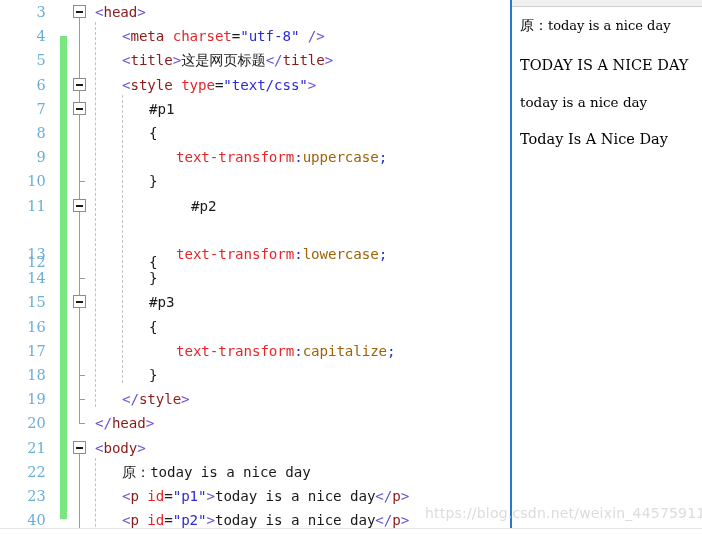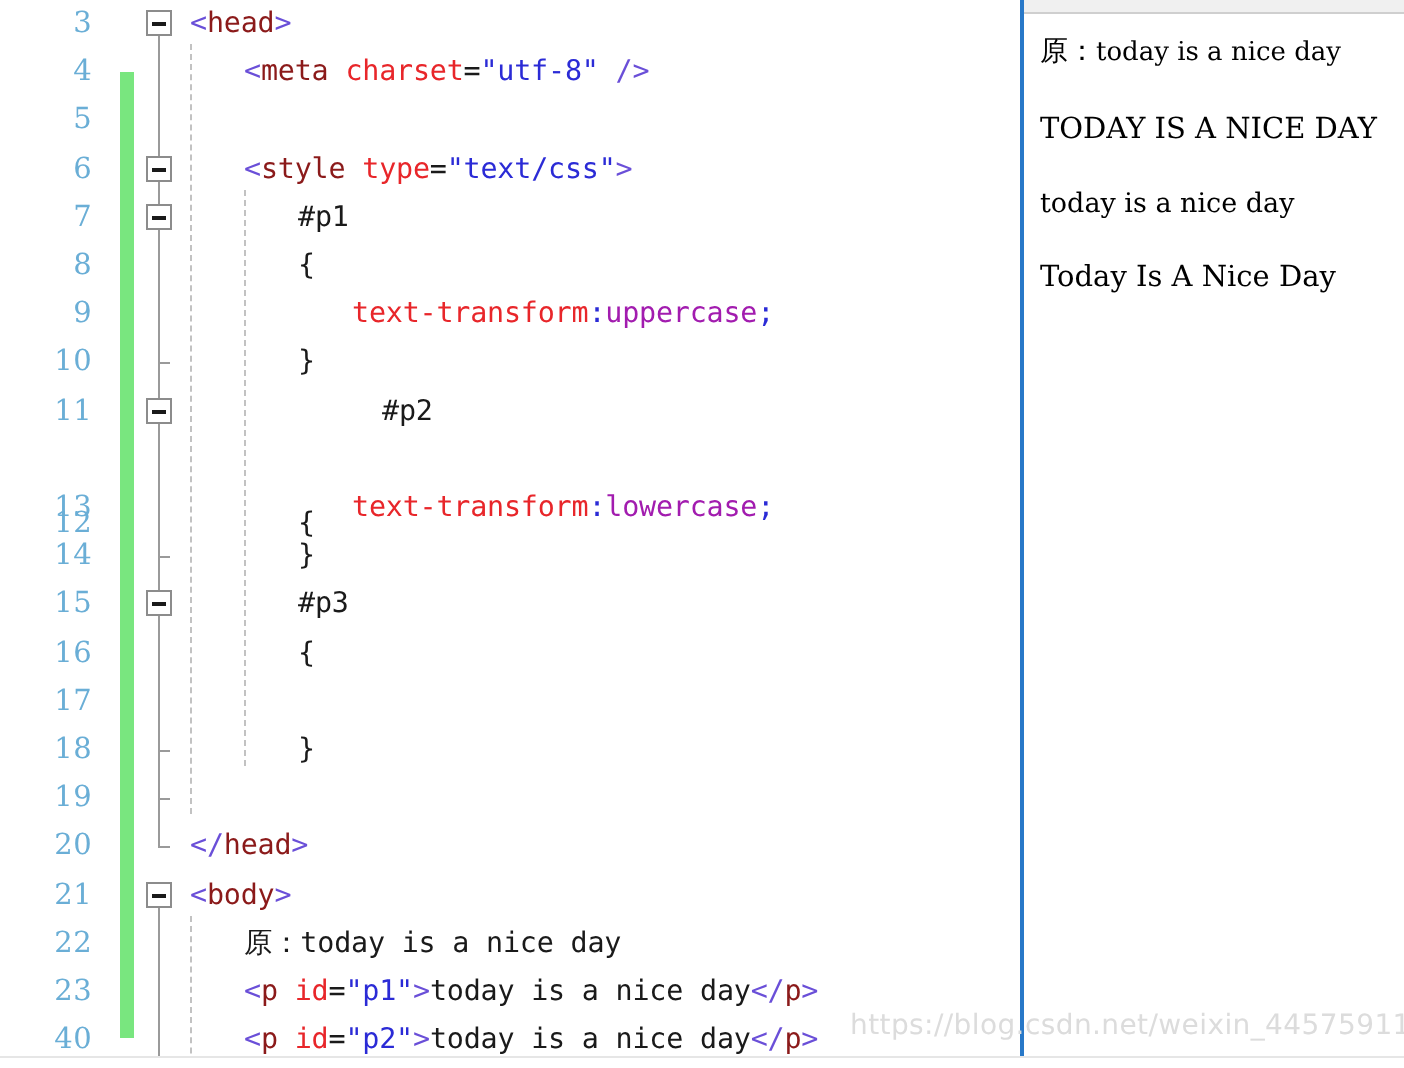--- a/index.html
+++ b/index.html
@@ -119,21 +119,21 @@
     letter-spacing: -0.1px;
   }
   .tok-bracket { color: #6a4fd8; }
   .tok-tag     { color: #8b1a1a; }
   .tok-attr    { color: #e8262a; }
   .tok-val     { color: #2b2bd6; }
   .tok-plain   { color: #1a1a1a; }
   .tok-sel     { color: #1a1a1a; }
   .tok-brace   { color: #1a1a1a; }
   .tok-prop    { color: #e8262a; }
-  .tok-pval    { color: #a21caf; }
+  .tok-pval    { color: #a16207; }
   .tok-punc    { color: #2b2bd6; }
   .tok-cjk {
     color: #1a1a1a;
     font-family: "DejaVu Sans", "Liberation Sans", sans-serif;
     font-size: 14.2px;
   }
 
   
   #preview-pane {
     position: absolute;
@@ -242,20 +242,21 @@
       <div class="code-row" style="top: 0px; position: absolute; left: 0px; width: 510px;">
         <div class="lineno">3</div>
         <div class="code-text" style="left: 95px;"><span class="tok-bracket">&lt;</span><span class="tok-tag">head</span><span class="tok-bracket">&gt;</span></div>
       </div>
       <div class="code-row" style="top: 24.2px; position: absolute; left: 0px; width: 510px;">
         <div class="lineno">4</div>
         <div class="code-text" style="left: 122px;"><span class="tok-bracket">&lt;</span><span class="tok-tag">meta</span><span class="tok-plain"> </span><span class="tok-attr">charset</span><span class="tok-plain">=</span><span class="tok-val">"utf-8"</span><span class="tok-plain"> </span><span class="tok-bracket">/&gt;</span></div>
       </div>
       <div class="code-row" style="top: 48.4px; position: absolute; left: 0px; width: 510px;">
         <div class="lineno">5</div>
+        <div class="code-text" style="left: 122px;"><span class="tok-bracket">&lt;</span><span class="tok-tag">title</span><span class="tok-bracket">&gt;</span><span class="tok-cjk">这是网页标题</span><span class="tok-bracket">&lt;/</span><span class="tok-tag">title</span><span class="tok-bracket">&gt;</span></div>
       </div>
       <div class="code-row" style="top: 72.6px; position: absolute; left: 0px; width: 510px;">
         <div class="lineno">6</div>
         <div class="code-text" style="left: 122px;"><span class="tok-bracket">&lt;</span><span class="tok-tag">style</span><span class="tok-plain"> </span><span class="tok-attr">type</span><span class="tok-plain">=</span><span class="tok-val">"text/css"</span><span class="tok-bracket">&gt;</span></div>
       </div>
       <div class="code-row" style="top: 96.8px; position: absolute; left: 0px; width: 510px;">
         <div class="lineno">7</div>
         <div class="code-text" style="left: 149px;"><span class="tok-sel">#p1</span></div>
       </div>
       <div class="code-row" style="top: 121px; position: absolute; left: 0px; width: 510px;">
@@ -289,27 +290,29 @@
       <div class="code-row" style="top: 290.4px; position: absolute; left: 0px; width: 510px;">
         <div class="lineno">15</div>
         <div class="code-text" style="left: 149px;"><span class="tok-sel">#p3</span></div>
       </div>
       <div class="code-row" style="top: 314.6px; position: absolute; left: 0px; width: 510px;">
         <div class="lineno">16</div>
         <div class="code-text" style="left: 149px;"><span class="tok-brace">{</span></div>
       </div>
       <div class="code-row" style="top: 338.8px; position: absolute; left: 0px; width: 510px;">
         <div class="lineno">17</div>
+        <div class="code-text" style="left: 176px;"><span class="tok-prop">text-transform</span><span class="tok-punc">:</span><span class="tok-pval">capitalize</span><span class="tok-punc">;</span></div>
       </div>
       <div class="code-row" style="top: 363px; position: absolute; left: 0px; width: 510px;">
         <div class="lineno">18</div>
         <div class="code-text" style="left: 149px;"><span class="tok-brace">}</span></div>
       </div>
       <div class="code-row" style="top: 387.2px; position: absolute; left: 0px; width: 510px;">
         <div class="lineno">19</div>
+        <div class="code-text" style="left: 122px;"><span class="tok-bracket">&lt;/</span><span class="tok-tag">style</span><span class="tok-bracket">&gt;</span></div>
       </div>
       <div class="code-row" style="top: 411.4px; position: absolute; left: 0px; width: 431px;">
         <div class="lineno">20</div>
         <div class="code-text" style="left: 95px;"><span class="tok-bracket">&lt;/</span><span class="tok-tag">head</span><span class="tok-bracket">&gt;</span></div>
       </div>
       <div class="code-row" style="top: 435.6px; position: absolute; left: 0px; width: 510px;">
         <div class="lineno">21</div>
         <div class="code-text" style="left: 95px;"><span class="tok-bracket">&lt;</span><span class="tok-tag">body</span><span class="tok-bracket">&gt;</span></div>
       </div>
       <div class="code-row" style="top: 459.8px; position: absolute; left: 0px; width: 510px;">

